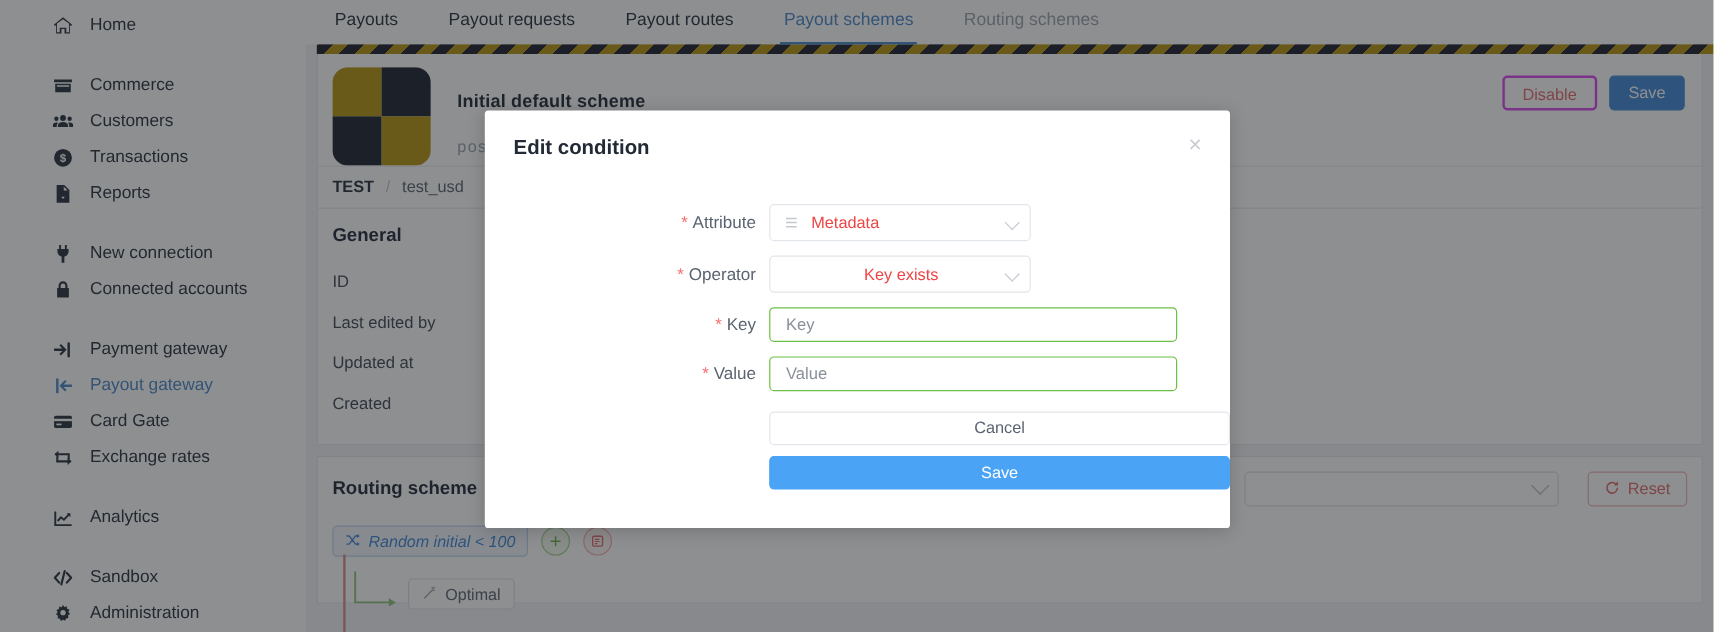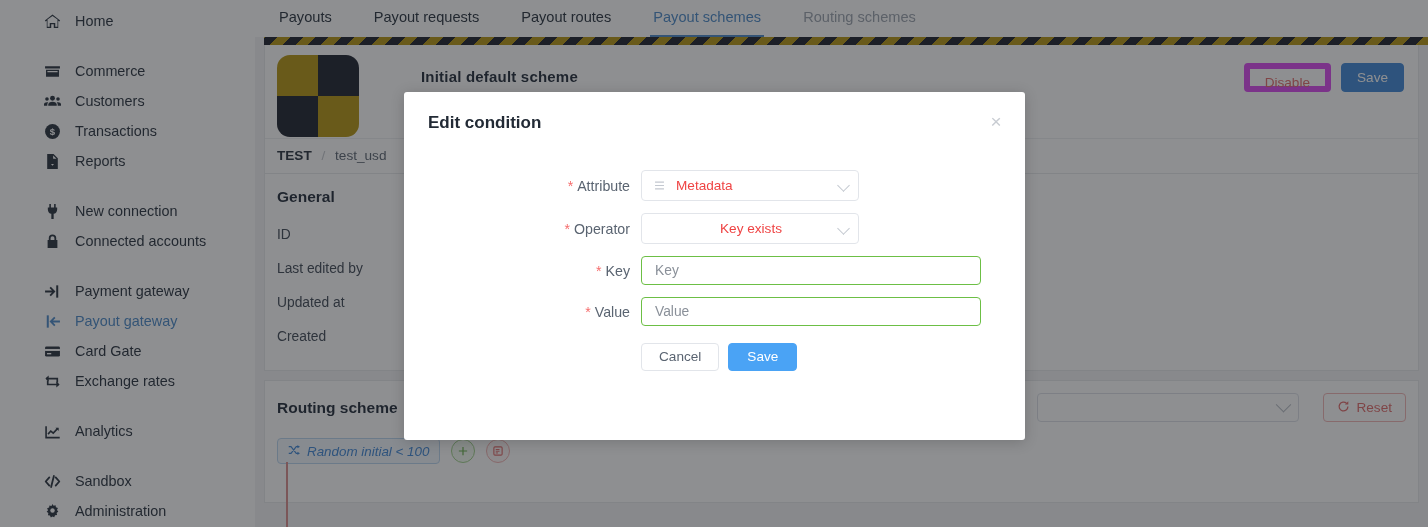--- a/index.html
+++ b/index.html
@@ -105,25 +105,24 @@
   }
 
   .card {
     background: #ffffff;
     border: 1px solid #e6e8eb;
     border-top: none;
   }
 
   .scheme-head {
     display: flex;
-    align-items: flex-start;
+    align-items: center;
     padding: 10px 12px 0 12px;
     height: 93px;
     position: relative;
-    gap: 40px;
   }
   .scheme-logo {
     width: 82px; height: 82px;
     border-radius: 13px;
     overflow: hidden;
     display: grid;
     grid-template-columns: 1fr 1fr;
     grid-template-rows: 1fr 1fr;
     flex: 0 0 82px;
   }
@@ -154,21 +153,21 @@
     font-size: 13.6px;
     border-radius: 4px;
     padding: 0 15px;
     height: 29px;
     line-height: 27px;
     white-space: nowrap;
     cursor: pointer;
   }
   .btn-danger-plain {
     background: #fff;
-    border: 6px solid #d946ef;
+    border: 2px solid #d946ef;
     color: #e06a6a;
   }
   .btn-primary {
     background: #3f87d6;
     border: 1px solid #3f87d6;
     color: #ffffff;
   }
 
   .breadcrumb {
     border-top: 1px solid #eceef0;
@@ -371,20 +370,21 @@
     display: flex; align-items: center;
     padding: 0 0 0 13px;
     font-size: 13.8px;
     color: #8a9099;
   }
   .form-actions {
     display: flex;
     padding-left: 237px;
     gap: 9px;
     margin-top: 17px;
+    flex-direction: column;
   }
   .btn-cancel {
     background: #fff;
     border: 1px solid #e2e5ea;
     color: #5a6471;
     border-radius: 4px;
     height: 28px;
     padding: 0 17px;
     font-size: 13.6px;
     line-height: 26px;
@@ -632,20 +632,35 @@
                     <path stroke="#68b04c" stroke-width="1.6" d="M8 2.5v11M2.5 8h11"></path>
                   </svg>
               </div>
               <div class="circ circ-del">
                 <svg width="12" height="12" viewBox="0 0 16 16">
                     <rect x="2.5" y="2.5" width="11" height="11" rx="1.5" fill="none" stroke="#e06a6a" stroke-width="1.5"></rect>
                     <path stroke="#e06a6a" stroke-width="1.3" d="M5 6h5M5 8.3h5M5 10.6h3"></path>
                   </svg>
               </div>
             </div>
+            <div class="tree-row2">
+              <span class="connector">
+                <svg width="46" height="34" viewBox="0 0 46 34">
+                    <path fill="none" stroke="#8cc47a" stroke-width="1.6" d="M2 0v26h30"></path>
+                    <path fill="#8cc47a" d="M30 22.5 36 26l-6 3.5z"></path>
+                  </svg>
+              </span>
+              <span class="node">
+                <span><svg width="12" height="12" viewBox="0 0 16 16">
+                      <path fill="none" stroke="#9aa2ad" stroke-width="1.5" d="M2 14 11.5 4.5"></path>
+                      <path fill="none" stroke="#9aa2ad" stroke-width="1.5" d="M10.5 1.5 11.5 3.5M13.5 4.5 11.5 5.5M13.5 1.5 12.5 3"></path>
+                    </svg></span>
+                <span>Optimal</span>
+              </span>
+            </div>
           </div>
         </div>
 
       </div>
     </div>
   </div>
 
   <div id="overlay"></div>
 
   <div id="modal">

